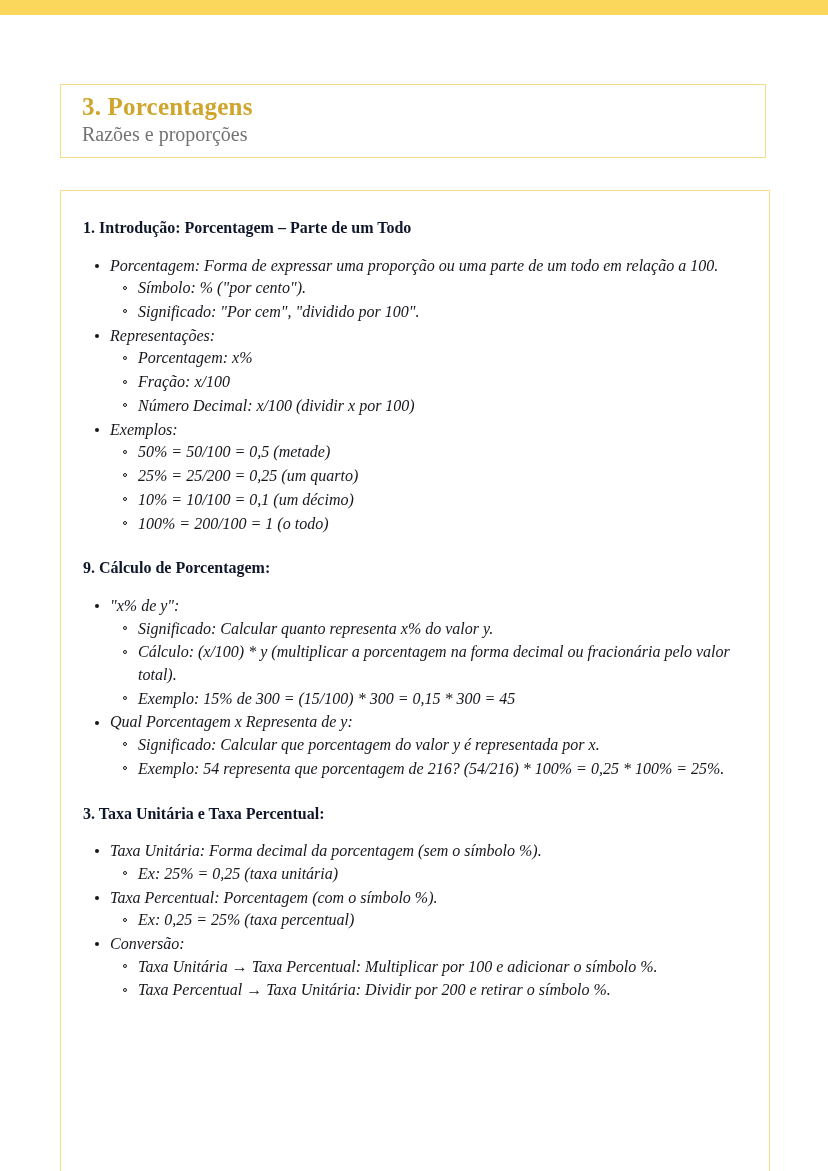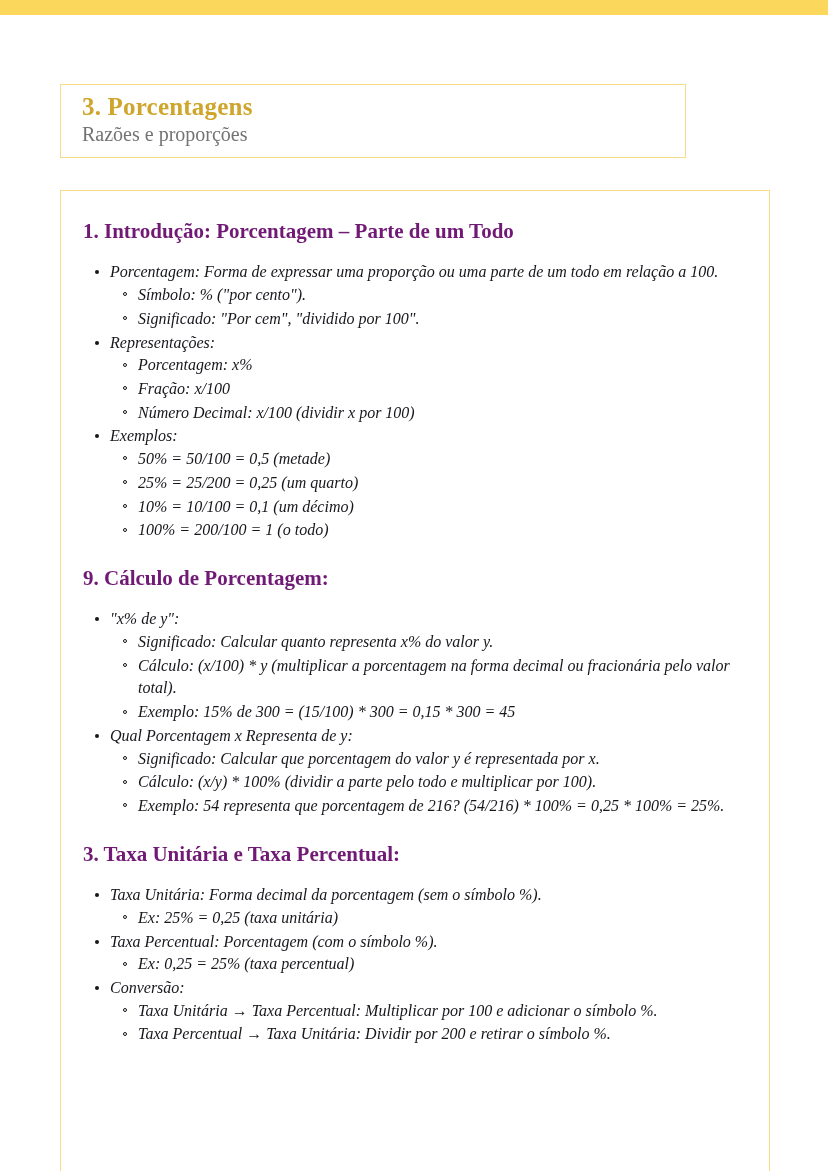--- a/index.html
+++ b/index.html
@@ -30,21 +30,21 @@
     left: 0;
     width: 828px;
     height: 1156px;
     background: #ffffff;
   }
 
   .header-box {
     position: absolute;
     left: 60px;
     top: 69px;
-    width: 626px;
+    width: 706px;
     height: 74px;
     border: 1.5px solid #f3dd86;
     box-sizing: border-box;
     background: #ffffff;
   }
 
   .doc-title {
     position: absolute;
     left: 21px;
     top: 8px;
@@ -78,23 +78,23 @@
     box-sizing: border-box;
     background: #ffffff;
     overflow: hidden;
   }
 
   .content-inner {
     padding: 26px 24px 0 22px;
   }
 
   .section-heading {
-    font-size: 21px;
+    font-size: 16px;
     font-weight: bold;
-    color: #701a75;
+    color: #0f172a;
     margin: 0 0 16px 0;
     line-height: 1.35;
   }
 
   .section + .section {
     margin-top: 22px;
   }
 
   ul.lvl1 {
     list-style: none;
@@ -187,21 +187,20 @@
         <div class="section">
           <div class="section-heading">9. Cálculo de Porcentagem:</div>
           <ul class="lvl1">
             <li><span class="bullet-dot"></span><span class="li-text">"x% de y":</span><ul class="lvl2">
                 <li><span class="bullet-circle"></span><span class="li-text">Significado: Calcular quanto representa x% do valor y.</span></li>
                 <li><span class="bullet-circle"></span><span class="li-text">Cálculo: (x/100) * y (multiplicar a porcentagem na forma decimal ou fracionária pelo valor total).</span></li>
                 <li><span class="bullet-circle"></span><span class="li-text">Exemplo: 15% de 300 = (15/100) * 300 = 0,15 * 300 = 45</span></li>
               </ul></li>
             <li><span class="bullet-dot"></span><span class="li-text">Qual Porcentagem x Representa de y:</span><ul class="lvl2">
                 <li><span class="bullet-circle"></span><span class="li-text">Significado: Calcular que porcentagem do valor y é representada por x.</span></li>
-                <li><span class="bullet-circle"></span><span class="li-text">Cálculo: (x/y) * 100% (dividir a parte pelo todo e multiplicar por 100).</span></li>
                 <li><span class="bullet-circle"></span><span class="li-text">Exemplo: 54 representa que porcentagem de 216? (54/216) * 100% = 0,25 * 100% = 25%.</span></li>
               </ul></li>
           </ul>
         </div>
         <div class="section">
           <div class="section-heading">3. Taxa Unitária e Taxa Percentual:</div>
           <ul class="lvl1">
             <li><span class="bullet-dot"></span><span class="li-text">Taxa Unitária: Forma decimal da porcentagem (sem o símbolo %).</span><ul class="lvl2">
                 <li><span class="bullet-circle"></span><span class="li-text">Ex: 25% = 0,25 (taxa unitária)</span></li>
               </ul></li>

